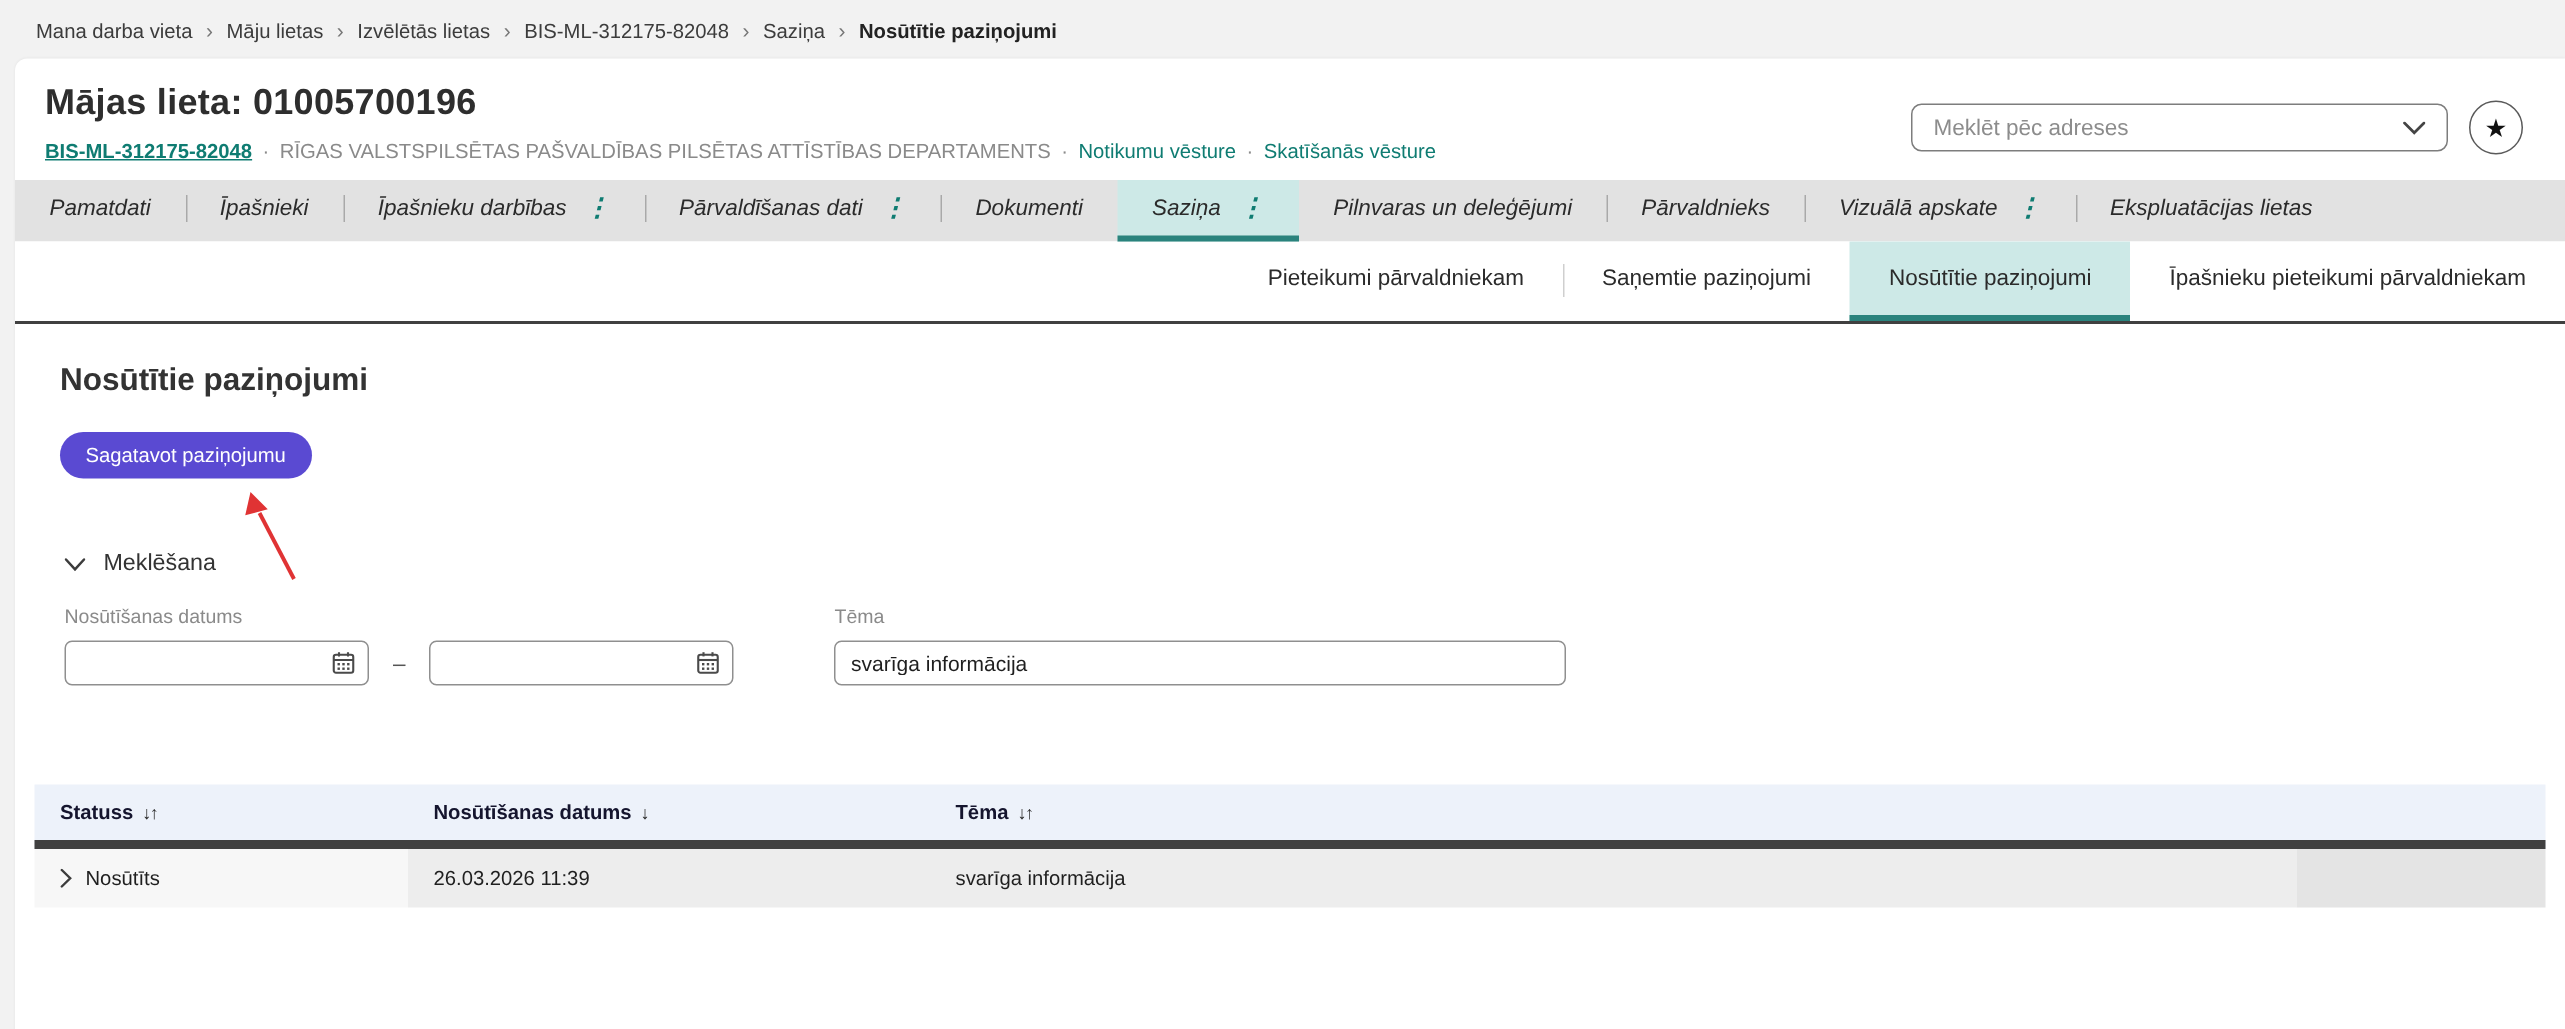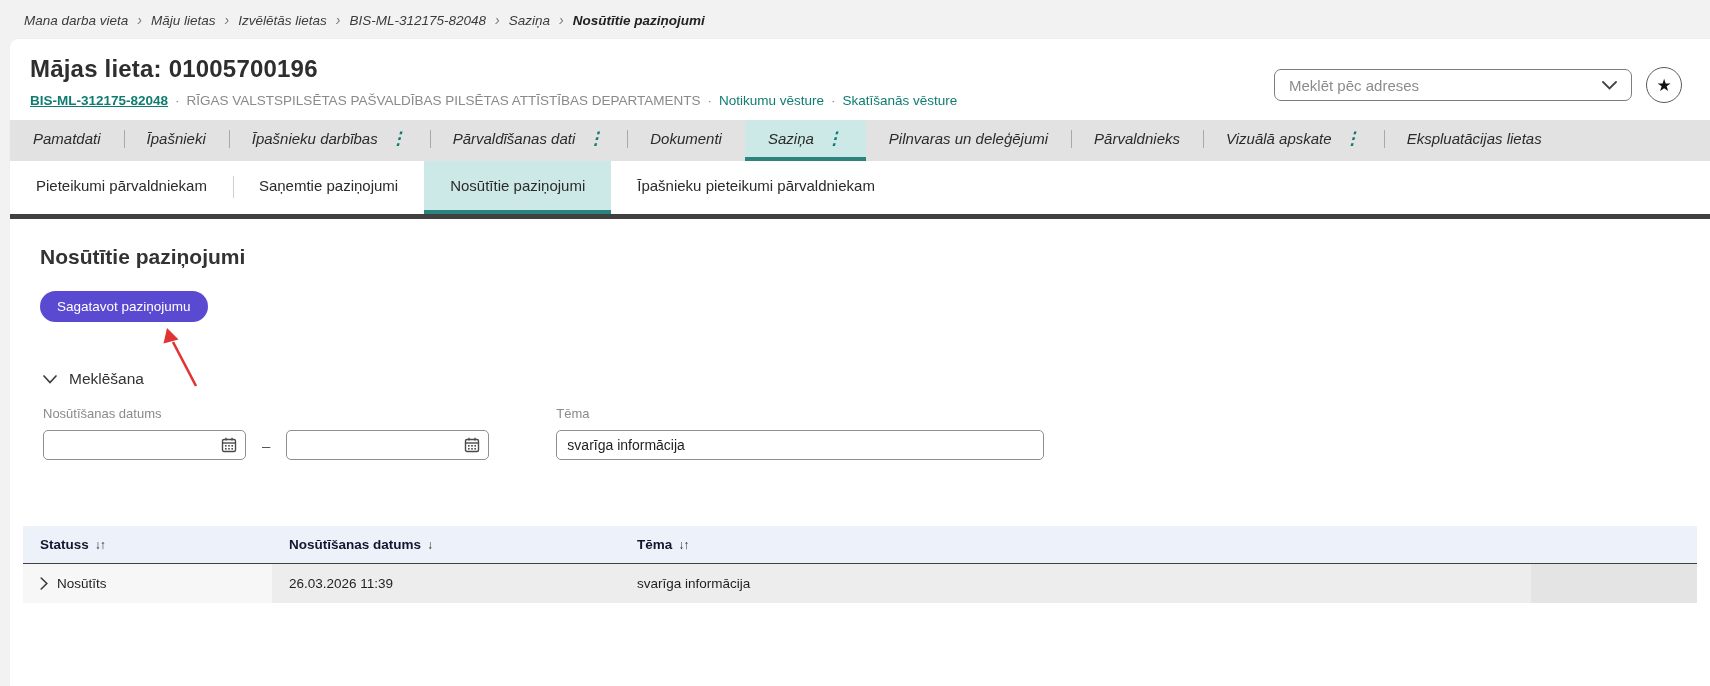--- a/index.html
+++ b/index.html
@@ -5,21 +5,21 @@
   * { box-sizing: border-box; margin: 0; padding: 0; }
   html,body { width:1710px; height:686px; }
   body {
     font-family:"Liberation Sans", sans-serif;
     background:#f2f2f2;
     color:#333;
     position:relative;
     overflow:hidden;
   }
   
-  .breadcrumb { display:flex; align-items:center; gap:9px; padding:12px 28px 11px 24px; font-size:13.5px; color:#3c3c3c;font-style:italic; }
+  .breadcrumb { display:flex; align-items:center; gap:9px; padding:12px 28px 11px 24px; font-size:13.5px; color:#3c3c3c; }
   .crumb { cursor:pointer; }
   .crumb-sep { color:#777; font-size:14px; }
   .crumb-current { font-weight:700; color:#222; }
   
   .card { margin-left:10px; background:#fff; border-top-left-radius:8px; min-height:648px; box-shadow:0 0 2px rgba(0,0,0,.06); }
   .card-header { display:flex; justify-content:space-between; align-items:flex-start; padding:16px 28px 12px 20px; }
   .page-title { font-size:24px; font-weight:700; color:#2e2e2e; letter-spacing:.2px; }
   .meta-line { margin-top:10px; font-size:13.5px; display:flex; align-items:center; gap:7px; flex-wrap:wrap; }
   .teal-link { color:#0f7c72; text-decoration:underline; font-weight:700; cursor:pointer; }
   .teal-link2 { color:#0f7c72; text-decoration:none; cursor:pointer; }
@@ -31,21 +31,21 @@
   .addr-select .ph { color:#8c8c8c; font-size:15px; }
   .star-btn { width:36px; height:36px; border:1.5px solid #5a5a5a; border-radius:50%; background:#fff; display:flex; align-items:center; justify-content:center; font-size:17px; color:#111; cursor:pointer; }
   
   .tabbar { display:flex; background:#e2e2e2; align-items:stretch;font-style:italic; }
   .tab { position:relative; display:flex; align-items:center; gap:12px; padding:0 23px; height:41px; font-size:15px; color:#2b2b2b; cursor:pointer; border-bottom:4px solid transparent; }
   .tab + .tab::before { content:""; position:absolute; left:0; top:10px; width:1px; height:18px; background:#a9a9a9; }
   .tab.active { background:#cde9e7; border-bottom-color:#2a837d; }
   .tab.active::before, .tab.active + .tab::before { display:none; }
   .kebab { color:#0f7c72; font-size:17px; font-weight:700; line-height:1; letter-spacing:0; cursor:pointer; }
   
-  .subtabbar { display:flex; background:#fff; border-bottom:5px solid #404040; }
+  .subtabbar { display:flex; background:#fff; border-bottom:2px solid #404040;justify-content:flex-end; }
   .subtab { position:relative; display:flex; align-items:center; padding:0 26px; height:53px; font-size:15px; color:#2b2b2b; cursor:pointer; border-bottom:4px solid transparent; }
   .subtab + .subtab::before { content:""; position:absolute; left:0; top:15px; width:1px; height:22px; background:#cfcfcf; }
   .subtab.active { background:#cde9e7; border-bottom-color:#2a837d; }
   .subtab.active::before, .subtab.active + .subtab::before { display:none; }
   
   .content { padding:26px 30px 0 30px; }
   .content-heading { font-size:21px; font-weight:700; color:#333; }
   .btn-primary { margin-top:22px; display:inline-flex; align-items:center; background:#5a4ad2; color:#fff; border:none; border-radius:17px; padding:8px 17px; font-size:13.5px; font-family:inherit; cursor:pointer; }
   .annot-arrow { position:absolute; left:150px; top:322px; pointer-events:none; }
   .search-toggle { margin-top:48px; display:flex; align-items:center; gap:12px; font-size:15.5px; color:#333; cursor:pointer; width:fit-content; margin-left:3px; }
@@ -55,21 +55,21 @@
   .date-box { width:203px; height:30px; border:1px solid #8f8f8f; border-radius:5px; display:flex; align-items:center; background:#fff; padding:0 8px; }
   .date-box input { flex:1; border:none; outline:none; font-size:14px; font-family:inherit; min-width:0; background:transparent; }
   .range-dash { color:#555; font-size:15px; }
   .tema-col { margin-left:67px; }
   .tema-input { width:488px; height:30px; border:1px solid #8f8f8f; border-radius:5px; padding:0 10px; font-size:14px; font-family:inherit; color:#1f1f1f; outline:none; }
   .actions-row { display:flex; justify-content:flex-end; align-items:center; gap:13px; margin-top:28px; padding-right:4px; }
   .btn-outline { background:#fff; border:1.5px solid #4f4f4f; border-radius:17px; padding:7px 19px; font-size:13.5px; font-family:inherit; color:#222; cursor:pointer; }
   .btn-search { display:flex; align-items:center; gap:8px; background:#5a4ad2; color:#fff; border:none; border-radius:17px; padding:7px 19px 7px 15px; font-size:13.5px; font-family:inherit; cursor:pointer; }
   
   .table { margin:66px 13px 0 13px; font-size:13.5px; }
-  .thead { display:flex; background:#edf2fa; border-bottom:1px solid #404040; }
+  .thead { display:flex; background:#edf2fa; border-bottom:6px solid #404040; }
   .th { font-weight:700; color:#15152e; padding:11px 17px; display:flex; align-items:center; gap:6px; cursor:pointer; }
   .sort-arrows { font-size:12px; color:#2b2b2b; letter-spacing:-1px; }
   .trow { display:flex; }
   .c1 { width:249px; flex:none; }
   .c2 { width:348px; flex:none; }
   .c3 { width:911px; flex:none; }
   .c4 { flex:1; padding:0; }
   .td { padding:12px 17px; color:#1f1f1f; display:flex; align-items:center; gap:9px; }
   .trow .c1 { background:#f7f7f7; cursor:pointer; }
   .trow .c2, .trow .c3 { background:#ededed; }

